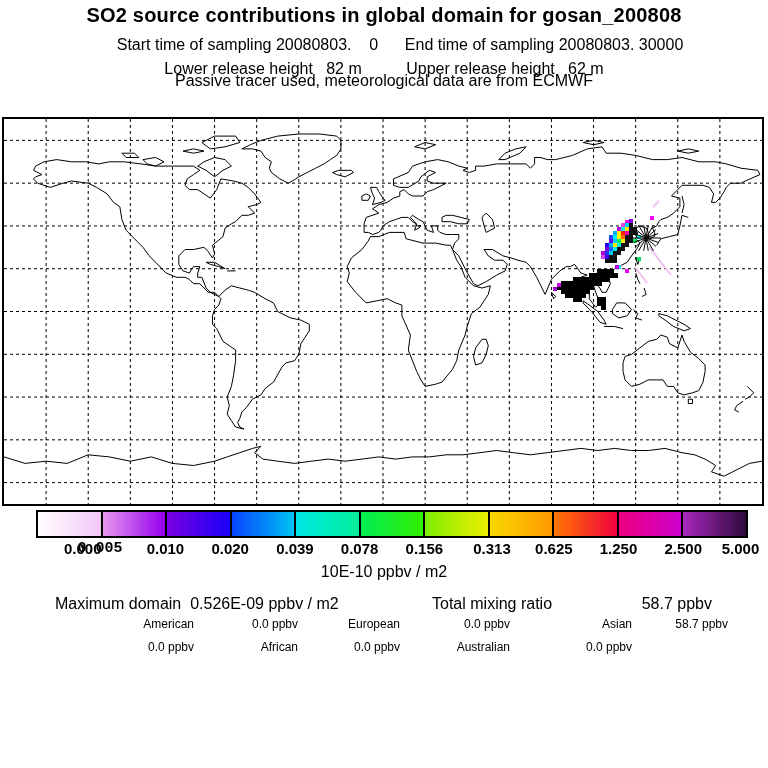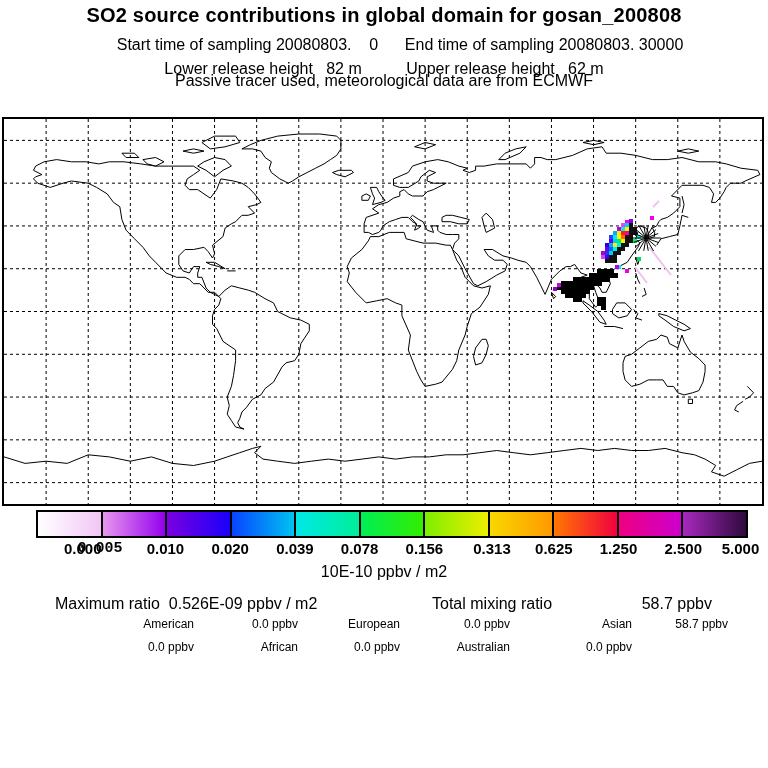--- a/index.html
+++ b/index.html
@@ -268,21 +268,21 @@
     <span style="left: 388.364px;">0.156</span>
     <span style="left: 444px; margin-left: 12px;">0.313</span>
     <span style="left: 517.818px;">0.625</span>
     <span style="left: 582.545px;">1.250</span>
     <span style="left: 647.273px;">2.500</span>
     <span style="left: 712px; transform: translateX(-70%);">5.000</span>
   </div>
 <div id="cb-unit">10E-10 ppbv / m2</div>
 
 <div id="stats-line1">
-  <span class="abs" id="max-pair"><span>Maximum ratio</span><span>  </span><span>0.526E-09 ppbv / m2</span></span>
+  <span class="abs" id="max-pair"><span>Maximum domain</span><span>  </span><span>0.526E-09 ppbv / m2</span></span>
   <span class="abs" id="total-label">Total mixing ratio</span>
   <span class="abs" id="total-value">58.7 ppbv</span>
 </div>
 
 <div id="region-grid">
     <span>American</span>
     <span>0.0 ppbv</span>
     <span>European</span>
     <span>0.0 ppbv</span>
     <span>Asian</span>

